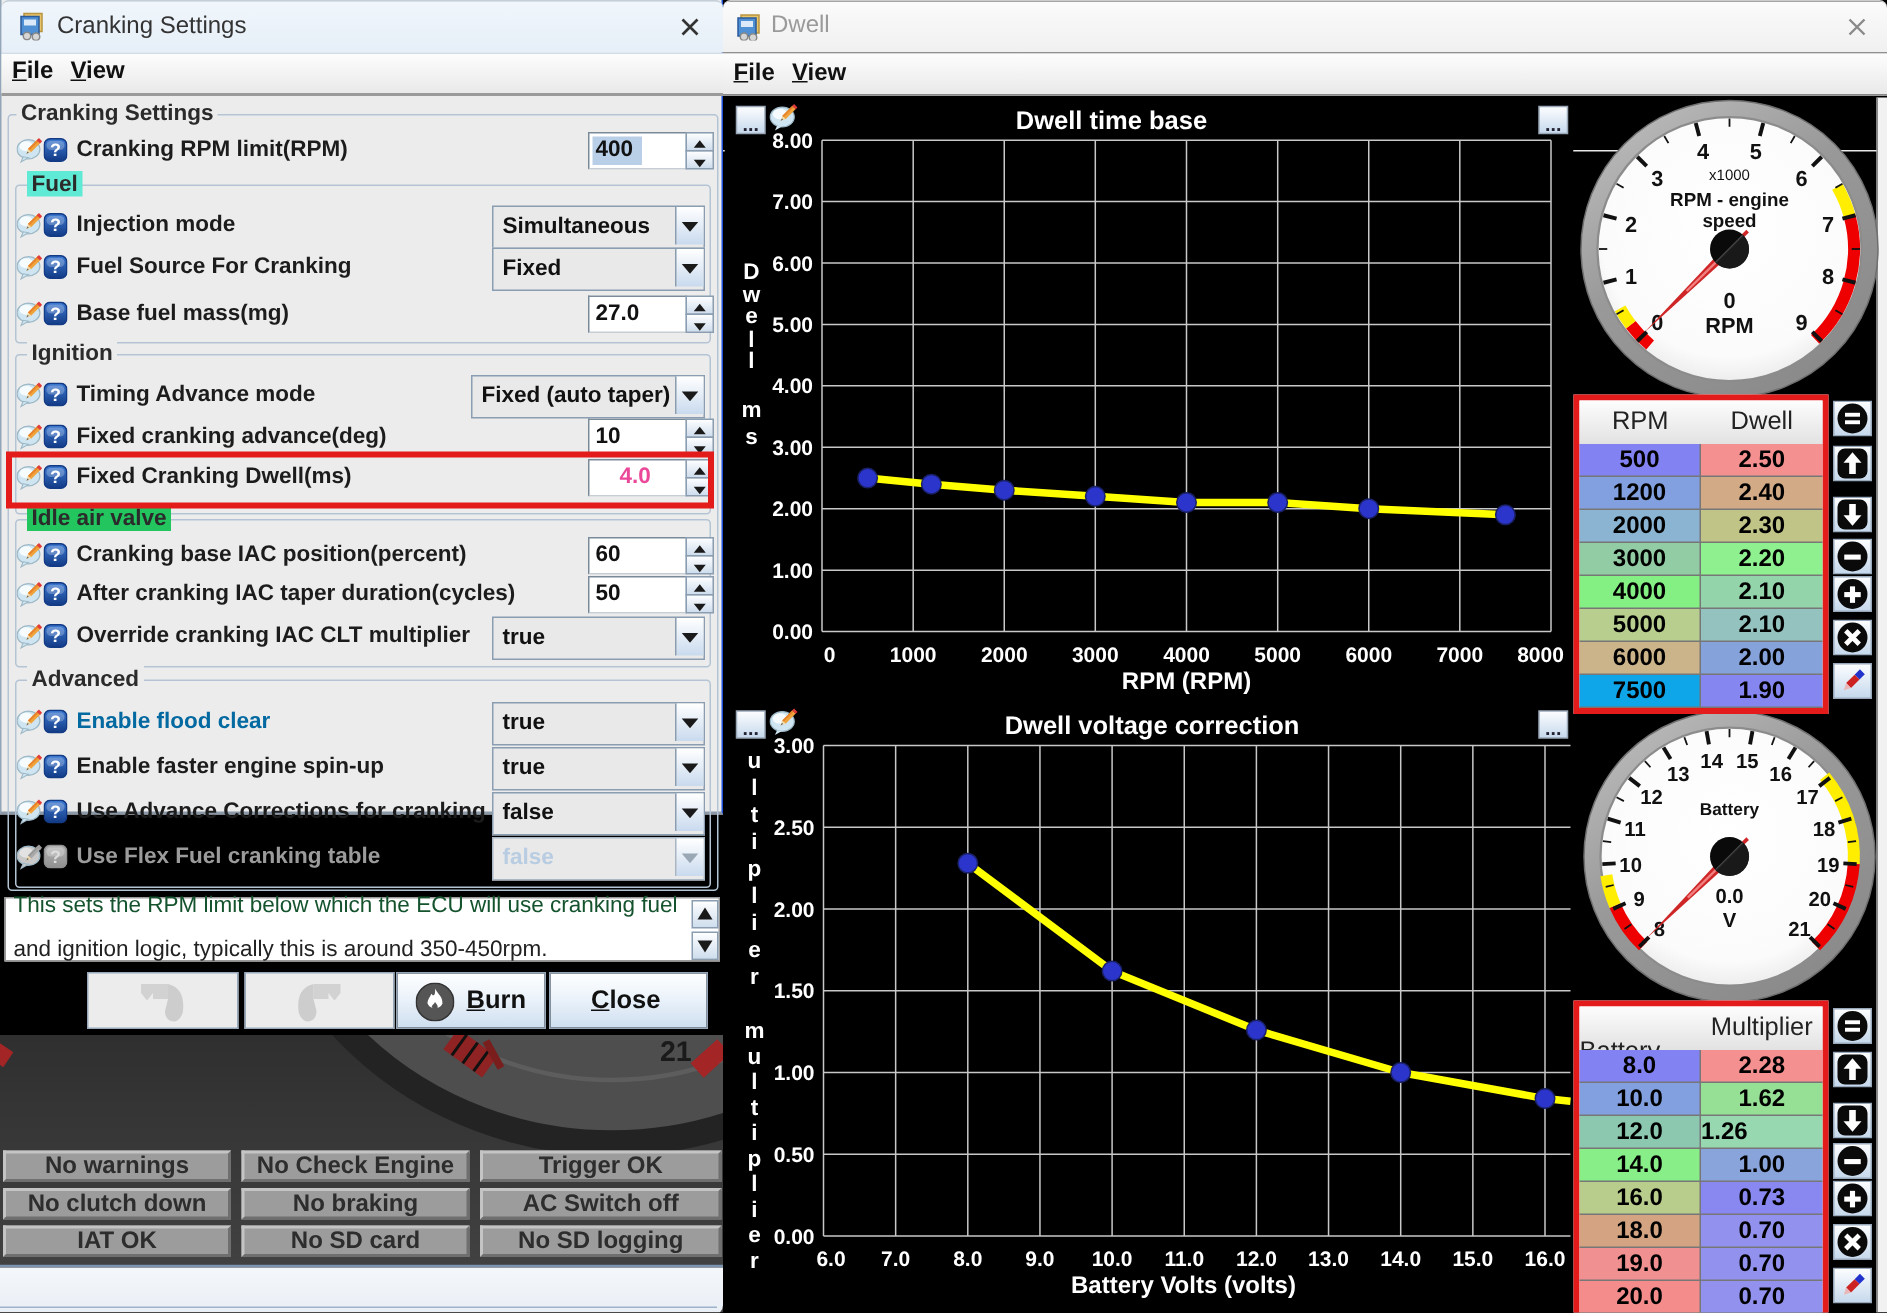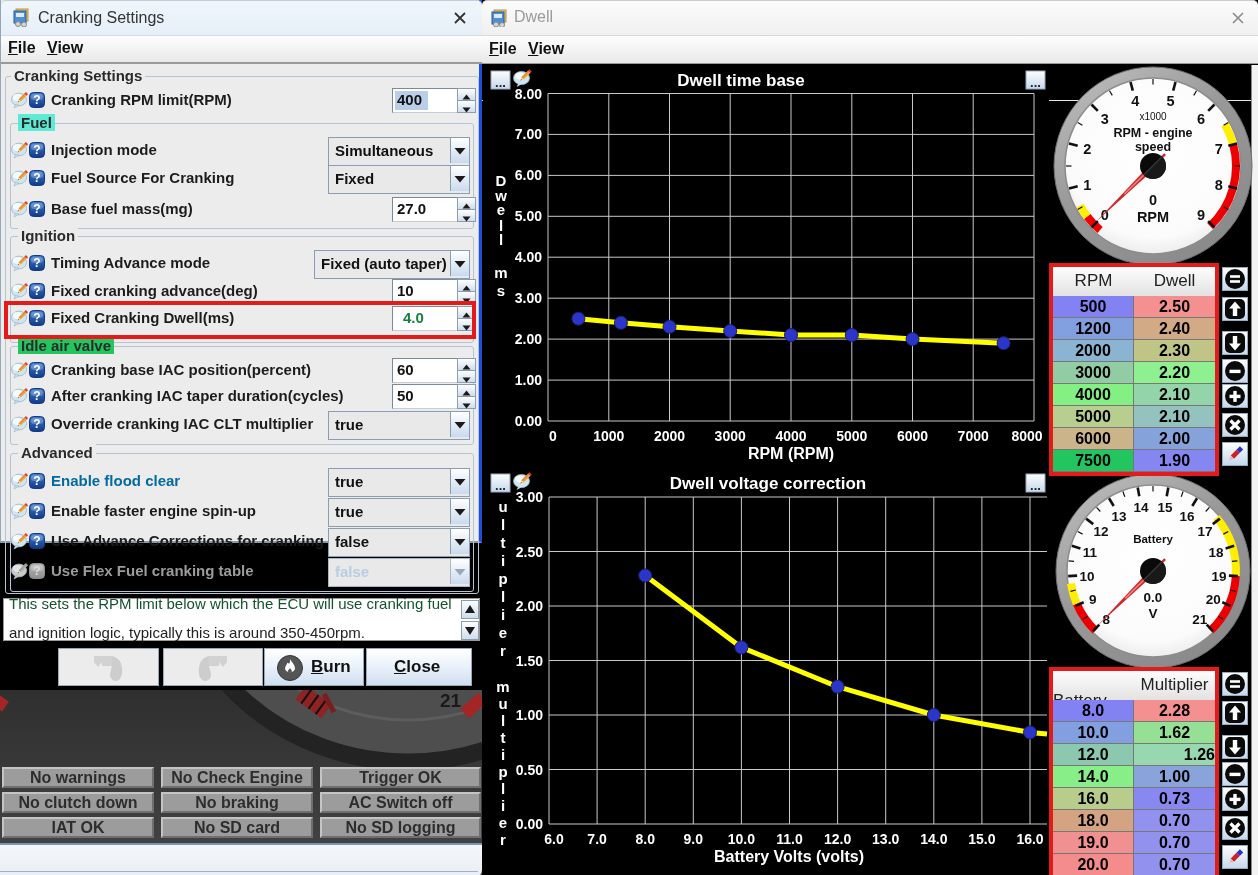--- a/index.html
+++ b/index.html
@@ -348,34 +348,34 @@
     <div style="position:absolute;left:0;top:73px;width:81px;height:22px;background:#8ab4d2;border-bottom:1px solid #777;border-right:1px solid #777;box-sizing:border-box;text-align:center;font:bold 16px 'Liberation Sans';color:#000;line-height:22px">2000</div>
     <div style="position:absolute;left:81px;top:73px;width:81px;height:22px;background:#c0c486;border-bottom:1px solid #777;box-sizing:border-box;text-align:center;font:bold 16px 'Liberation Sans';color:#000;line-height:22px">2.30</div>
     <div style="position:absolute;left:0;top:95px;width:81px;height:22px;background:#92cca4;border-bottom:1px solid #777;border-right:1px solid #777;box-sizing:border-box;text-align:center;font:bold 16px 'Liberation Sans';color:#000;line-height:22px">3000</div>
     <div style="position:absolute;left:81px;top:95px;width:81px;height:22px;background:#8ef08e;border-bottom:1px solid #777;box-sizing:border-box;text-align:center;font:bold 16px 'Liberation Sans';color:#000;line-height:22px">2.20</div>
     <div style="position:absolute;left:0;top:117px;width:81px;height:22px;background:#84f084;border-bottom:1px solid #777;border-right:1px solid #777;box-sizing:border-box;text-align:center;font:bold 16px 'Liberation Sans';color:#000;line-height:22px">4000</div>
     <div style="position:absolute;left:81px;top:117px;width:81px;height:22px;background:#94d4aa;border-bottom:1px solid #777;box-sizing:border-box;text-align:center;font:bold 16px 'Liberation Sans';color:#000;line-height:22px">2.10</div>
     <div style="position:absolute;left:0;top:139px;width:81px;height:22px;background:#b8ce8e;border-bottom:1px solid #777;border-right:1px solid #777;box-sizing:border-box;text-align:center;font:bold 16px 'Liberation Sans';color:#000;line-height:22px">5000</div>
     <div style="position:absolute;left:81px;top:139px;width:81px;height:22px;background:#94c2be;border-bottom:1px solid #777;box-sizing:border-box;text-align:center;font:bold 16px 'Liberation Sans';color:#000;line-height:22px">2.10</div>
     <div style="position:absolute;left:0;top:161px;width:81px;height:22px;background:#ccb48a;border-bottom:1px solid #777;border-right:1px solid #777;box-sizing:border-box;text-align:center;font:bold 16px 'Liberation Sans';color:#000;line-height:22px">6000</div>
     <div style="position:absolute;left:81px;top:161px;width:81px;height:22px;background:#86a2da;border-bottom:1px solid #777;box-sizing:border-box;text-align:center;font:bold 16px 'Liberation Sans';color:#000;line-height:22px">2.00</div>
-    <div style="position:absolute;left:0;top:183px;width:81px;height:22px;background:#22c55e;border-bottom:1px solid #777;border-right:1px solid #777;box-sizing:border-box;text-align:center;font:bold 16px 'Liberation Sans';color:#000;line-height:22px">7500</div>
+    <div style="position:absolute;left:0;top:183px;width:81px;height:22px;background:#0ea5e9;border-bottom:1px solid #777;border-right:1px solid #777;box-sizing:border-box;text-align:center;font:bold 16px 'Liberation Sans';color:#000;line-height:22px">7500</div>
     <div style="position:absolute;left:81px;top:183px;width:81px;height:22px;background:#8686f0;border-bottom:1px solid #777;box-sizing:border-box;text-align:center;font:bold 16px 'Liberation Sans';color:#000;line-height:22px">1.90</div>
   </div>
 <div style="position:absolute;left:1049px;top:667px;width:162px;height:205px;border:4px solid #e31b1b;background:#fff">
     <div style="position:absolute;left:0;top:0;width:162px;height:29px;background:linear-gradient(#fdfdfd,#e2e2e2);border-bottom:1px solid #999">
       <div style="position:absolute;left:0;top:20px;width:81px;text-align:left;font:17px 'Liberation Sans';color:#222">Battery ...</div>
       <div style="position:absolute;left:81px;top:4px;width:81px;text-align:center;font:17px 'Liberation Sans';color:#222">Multiplier</div>
     </div>
     <div style="position:absolute;left:0;top:29px;width:81px;height:22px;background:#8282f2;border-bottom:1px solid #777;border-right:1px solid #777;box-sizing:border-box;text-align:center;font:bold 16px 'Liberation Sans';color:#000;line-height:22px">8.0</div>
     <div style="position:absolute;left:81px;top:29px;width:81px;height:22px;background:#f49090;border-bottom:1px solid #777;box-sizing:border-box;text-align:center;font:bold 16px 'Liberation Sans';color:#000;line-height:22px">2.28</div>
     <div style="position:absolute;left:0;top:51px;width:81px;height:22px;background:#82a0e0;border-bottom:1px solid #777;border-right:1px solid #777;box-sizing:border-box;text-align:center;font:bold 16px 'Liberation Sans';color:#000;line-height:22px">10.0</div>
     <div style="position:absolute;left:81px;top:51px;width:81px;height:22px;background:#96e096;border-bottom:1px solid #777;box-sizing:border-box;text-align:center;font:bold 16px 'Liberation Sans';color:#000;line-height:22px">1.62</div>
     <div style="position:absolute;left:0;top:73px;width:81px;height:22px;background:#8cc8b0;border-bottom:1px solid #777;border-right:1px solid #777;box-sizing:border-box;text-align:center;font:bold 16px 'Liberation Sans';color:#000;line-height:22px">12.0</div>
-    <div style="position:absolute;left:81px;top:73px;width:81px;height:22px;background:#98d8b0;border-bottom:1px solid #777;box-sizing:border-box;text-align:right;font:bold 16px 'Liberation Sans';color:#000;line-height:22px">1.26</div>
+    <div style="position:absolute;left:81px;top:73px;width:81px;height:22px;background:#98d8b0;border-bottom:1px solid #777;box-sizing:border-box;text-align:left;font:bold 16px 'Liberation Sans';color:#000;line-height:22px">1.26</div>
     <div style="position:absolute;left:0;top:95px;width:81px;height:22px;background:#88ee88;border-bottom:1px solid #777;border-right:1px solid #777;box-sizing:border-box;text-align:center;font:bold 16px 'Liberation Sans';color:#000;line-height:22px">14.0</div>
     <div style="position:absolute;left:81px;top:95px;width:81px;height:22px;background:#88a4da;border-bottom:1px solid #777;box-sizing:border-box;text-align:center;font:bold 16px 'Liberation Sans';color:#000;line-height:22px">1.00</div>
     <div style="position:absolute;left:0;top:117px;width:81px;height:22px;background:#b8cc8c;border-bottom:1px solid #777;border-right:1px solid #777;box-sizing:border-box;text-align:center;font:bold 16px 'Liberation Sans';color:#000;line-height:22px">16.0</div>
     <div style="position:absolute;left:81px;top:117px;width:81px;height:22px;background:#8888f0;border-bottom:1px solid #777;box-sizing:border-box;text-align:center;font:bold 16px 'Liberation Sans';color:#000;line-height:22px">0.73</div>
     <div style="position:absolute;left:0;top:139px;width:81px;height:22px;background:#d4a482;border-bottom:1px solid #777;border-right:1px solid #777;box-sizing:border-box;text-align:center;font:bold 16px 'Liberation Sans';color:#000;line-height:22px">18.0</div>
     <div style="position:absolute;left:81px;top:139px;width:81px;height:22px;background:#9292ee;border-bottom:1px solid #777;box-sizing:border-box;text-align:center;font:bold 16px 'Liberation Sans';color:#000;line-height:22px">0.70</div>
     <div style="position:absolute;left:0;top:161px;width:81px;height:22px;background:#f09090;border-bottom:1px solid #777;border-right:1px solid #777;box-sizing:border-box;text-align:center;font:bold 16px 'Liberation Sans';color:#000;line-height:22px">19.0</div>
     <div style="position:absolute;left:81px;top:161px;width:81px;height:22px;background:#9292ee;border-bottom:1px solid #777;box-sizing:border-box;text-align:center;font:bold 16px 'Liberation Sans';color:#000;line-height:22px">0.70</div>
     <div style="position:absolute;left:0;top:183px;width:81px;height:22px;background:#f48c8c;border-bottom:1px solid #777;border-right:1px solid #777;box-sizing:border-box;text-align:center;font:bold 16px 'Liberation Sans';color:#000;line-height:22px">20.0</div>
     <div style="position:absolute;left:81px;top:183px;width:81px;height:22px;background:#9292ee;border-bottom:1px solid #777;box-sizing:border-box;text-align:center;font:bold 16px 'Liberation Sans';color:#000;line-height:22px">0.70</div>
@@ -512,21 +512,21 @@
 <div style="position:absolute;left:320px;top:77px;width:157px;height:17px;background:#9c9c9c;border:2px solid;border-color:#c4c4c4 #6f6f6f #6f6f6f #c4c4c4;text-align:center;font:bold 16px 'Liberation Sans';color:#2d2d2d;line-height:17px">Trigger OK</div>
 <div style="position:absolute;left:2px;top:102px;width:148px;height:17px;background:#9c9c9c;border:2px solid;border-color:#c4c4c4 #6f6f6f #6f6f6f #c4c4c4;text-align:center;font:bold 16px 'Liberation Sans';color:#2d2d2d;line-height:17px">No clutch down</div>
 <div style="position:absolute;left:161px;top:102px;width:148px;height:17px;background:#9c9c9c;border:2px solid;border-color:#c4c4c4 #6f6f6f #6f6f6f #c4c4c4;text-align:center;font:bold 16px 'Liberation Sans';color:#2d2d2d;line-height:17px">No braking</div>
 <div style="position:absolute;left:320px;top:102px;width:157px;height:17px;background:#9c9c9c;border:2px solid;border-color:#c4c4c4 #6f6f6f #6f6f6f #c4c4c4;text-align:center;font:bold 16px 'Liberation Sans';color:#2d2d2d;line-height:17px">AC Switch off</div>
 <div style="position:absolute;left:2px;top:127px;width:148px;height:17px;background:#9c9c9c;border:2px solid;border-color:#c4c4c4 #6f6f6f #6f6f6f #c4c4c4;text-align:center;font:bold 16px 'Liberation Sans';color:#2d2d2d;line-height:17px">IAT OK</div>
 <div style="position:absolute;left:161px;top:127px;width:148px;height:17px;background:#9c9c9c;border:2px solid;border-color:#c4c4c4 #6f6f6f #6f6f6f #c4c4c4;text-align:center;font:bold 16px 'Liberation Sans';color:#2d2d2d;line-height:17px">No SD card</div>
 <div style="position:absolute;left:320px;top:127px;width:157px;height:17px;background:#9c9c9c;border:2px solid;border-color:#c4c4c4 #6f6f6f #6f6f6f #c4c4c4;text-align:center;font:bold 16px 'Liberation Sans';color:#2d2d2d;line-height:17px">No SD logging</div>
 <div style="position:absolute;left:0;top:153px;width:482px;height:32px;background:linear-gradient(#f4f7fa,#e9eef5);border-top:2px solid #7b94af;border-radius:0 0 7px 0"></div>
 <div style="position:absolute;left:0;top:181px;width:478px;height:1px;background:#9db2ca"></div>
 </div>
-<div style="position:absolute;left:0;top:0;width:482px;height:543px;background:#ececec;border:1px solid #93a5b8;border-right:3px solid #1d4ed8;border-bottom:2px solid #8a98a8;border-top:none;box-sizing:border-box">
+<div style="position:absolute;left:0;top:0;width:482px;height:543px;background:#ececec;border:1px solid #93a5b8;border-right:1px solid #1d4ed8;border-bottom:2px solid #8a98a8;border-top:none;box-sizing:border-box">
 <div style="position:absolute;left:0;top:0;width:481px;height:36px;background:linear-gradient(#f0f6fb,#e6eff8);border-bottom:1px solid #d0dce8;border-top:1px solid #c3ced8;border-radius:5px 5px 0 0;box-sizing:border-box"></div>
 <div style="position:absolute;left:12px;top:8px;width:17px;height:19px"><svg width="17" height="19">
         <rect x="3" y="1" width="12" height="12" fill="#e8c56a" stroke="#b89440"></rect>
         <rect x="1" y="3" width="12" height="12" fill="#4f8fd4" stroke="#2a5a9a"></rect>
         <rect x="3" y="5" width="8" height="4" fill="#dce9f8"></rect>
         <circle cx="5" cy="16" r="2.5" fill="#d6d6d6" stroke="#888"></circle>
         <circle cx="11" cy="16.5" r="2.5" fill="#d6d6d6" stroke="#888"></circle>
       </svg></div>
 <div style="position:absolute;left:37px;top:9px;font:16px 'Liberation Sans';color:#333">Cranking Settings</div>
 <div style="position:absolute;left:452px;top:11px;width:14px;height:14px"><svg width="14" height="14">
@@ -763,21 +763,21 @@
           <stop offset="0" stop-color="#3e7ad2"></stop>
           <stop offset="1" stop-color="#123a85"></stop>
         </linearGradient>
       </defs>
 <rect x="0.5" y="0.5" width="15" height="15" rx="4" fill="url(#hg28310)" stroke="#123a85"></rect>
 <rect x="2" y="2" width="12" height="6" rx="3" fill="#ffffff" opacity="0.25"></rect>
 <text x="8" y="12.2" font-family="Liberation Sans" font-size="12" font-weight="bold" fill="#ffffff" text-anchor="middle">?</text>
 </svg>
 <div style="position:absolute;left:50px;top:309px;font:bold 15px 'Liberation Sans';color:#1c1c1c;white-space:nowrap">Fixed Cranking Dwell(ms)</div>
 <div style="position:absolute;left:391px;top:306px;width:64px;height:23px;background:#fff;border:1px solid #7b8a99;border-right-color:#c6cdd4;border-bottom-color:#c6cdd4">
-<div style="position:absolute;left:10px;top:2px;font:bold 15px 'Liberation Sans';color:#15803d">4.0</div>
+<div style="position:absolute;left:20px;top:2px;font:bold 15px 'Liberation Sans';color:#ec4899">4.0</div>
     </div>
 <div style="position:absolute;left:456px;top:306px;width:17px;height:11px;background:linear-gradient(#fdfeff,#cfdded);border:1px solid #8a9db1">
 <svg width="17" height="11">
         <path d="M8.5 2.5 L12.5 7.5 L4.5 7.5 Z" fill="#1a1a1a"></path>
       </svg></div>
 <div style="position:absolute;left:456px;top:318px;width:17px;height:11px;background:linear-gradient(#fdfeff,#cfdded);border:1px solid #8a9db1">
 <svg width="17" height="11">
         <path d="M8.5 8.5 L12.5 3.5 L4.5 3.5 Z" fill="#1a1a1a"></path>
       </svg></div>
 <svg style="position:absolute;left:10px;top:361px" width="18" height="18" viewBox="0 0 18 18">

